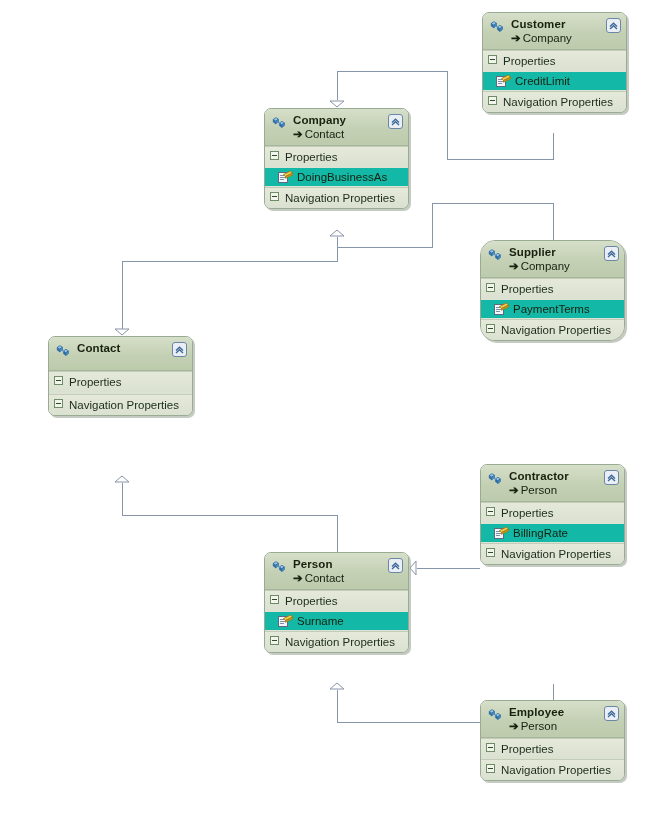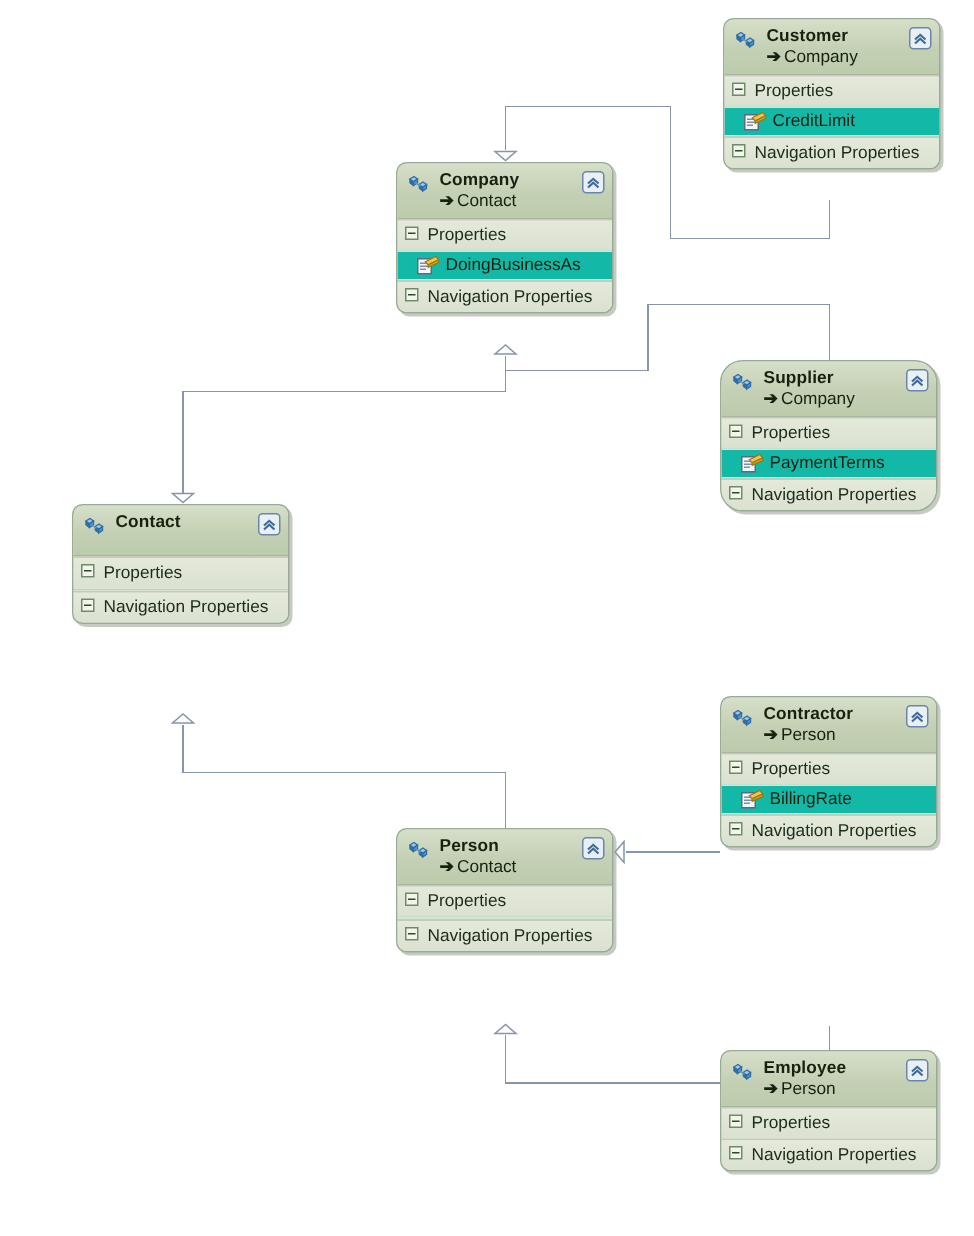--- a/index.html
+++ b/index.html
@@ -335,20 +335,28 @@
           </svg></span>
         <div class="entity-title">Person</div>
         <div class="entity-base"><span class="arrow-glyph">➔</span><span>Contact</span></div>
         <div class="collapse-btn"><svg width="13" height="13" viewBox="0 0 13 13">
             <path d="M3 7.4 L6.5 4.2 L10 7.4" fill="none" stroke="#3f6998" stroke-width="1.4"></path>
             <path d="M3 10.0 L6.5 6.8 L10 10.0" fill="none" stroke="#3f6998" stroke-width="1.4"></path>
           </svg></div>
       </div>
       <div class="section-header"><span class="expander"></span><span>Properties</span></div>
       <div class="prop-list">
+        <div class="prop-row"><span class="prop-icon"><svg width="15" height="14" viewBox="0 0 15 14">
+              <rect x="0.5" y="2.5" width="9" height="10" fill="#f4f6fb" stroke="#5d6b80" stroke-width="1"></rect>
+              <rect x="2" y="5" width="6" height="1" fill="#7d8ea5"></rect>
+              <rect x="2" y="7" width="6" height="1" fill="#7d8ea5"></rect>
+              <rect x="2" y="9" width="4" height="1" fill="#7d8ea5"></rect>
+              <path d="M5.5 4.5 L12.5 1.0 L14.5 3.2 L7.5 6.6 Z" fill="#f0c74a" stroke="#9c7713" stroke-width="0.8"></path>
+              <path d="M7.5 6.6 L14.5 3.2 L14.5 5.0 L7.5 8.2 Z" fill="#d9a41b" stroke="#9c7713" stroke-width="0.8"></path>
+            </svg></span><span>Surname</span></div>
       </div>
       <div class="section-header"><span class="expander"></span><span>Navigation Properties</span></div>
     </div>
     <div class="entity" style="left: 480px; top: 684px; width: 145px; margin-top: 16px;">
       <div class="entity-header">
         <span class="entity-icon"><svg width="16" height="16" viewBox="0 0 16 16">
             <path d="M2.2 4.4 L5.0 2.6 L7.4 4.3 L4.6 6.2 Z" fill="#9fc6e8" stroke="#2f6da3" stroke-width="0.8"></path>
             <path d="M4.6 6.2 L7.4 4.3 L7.4 7.0 L4.6 8.8 Z" fill="#4a92cc" stroke="#2f6da3" stroke-width="0.8"></path>
             <path d="M2.2 4.4 L4.6 6.2 L4.6 8.8 L2.2 7.1 Z" fill="#2f6da3" stroke="#2f6da3" stroke-width="0.6"></path>
             <path d="M8.4 8.0 L11.0 6.3 L13.4 8.0 L10.8 9.8 Z" fill="#9fc6e8" stroke="#2f6da3" stroke-width="0.8"></path>

